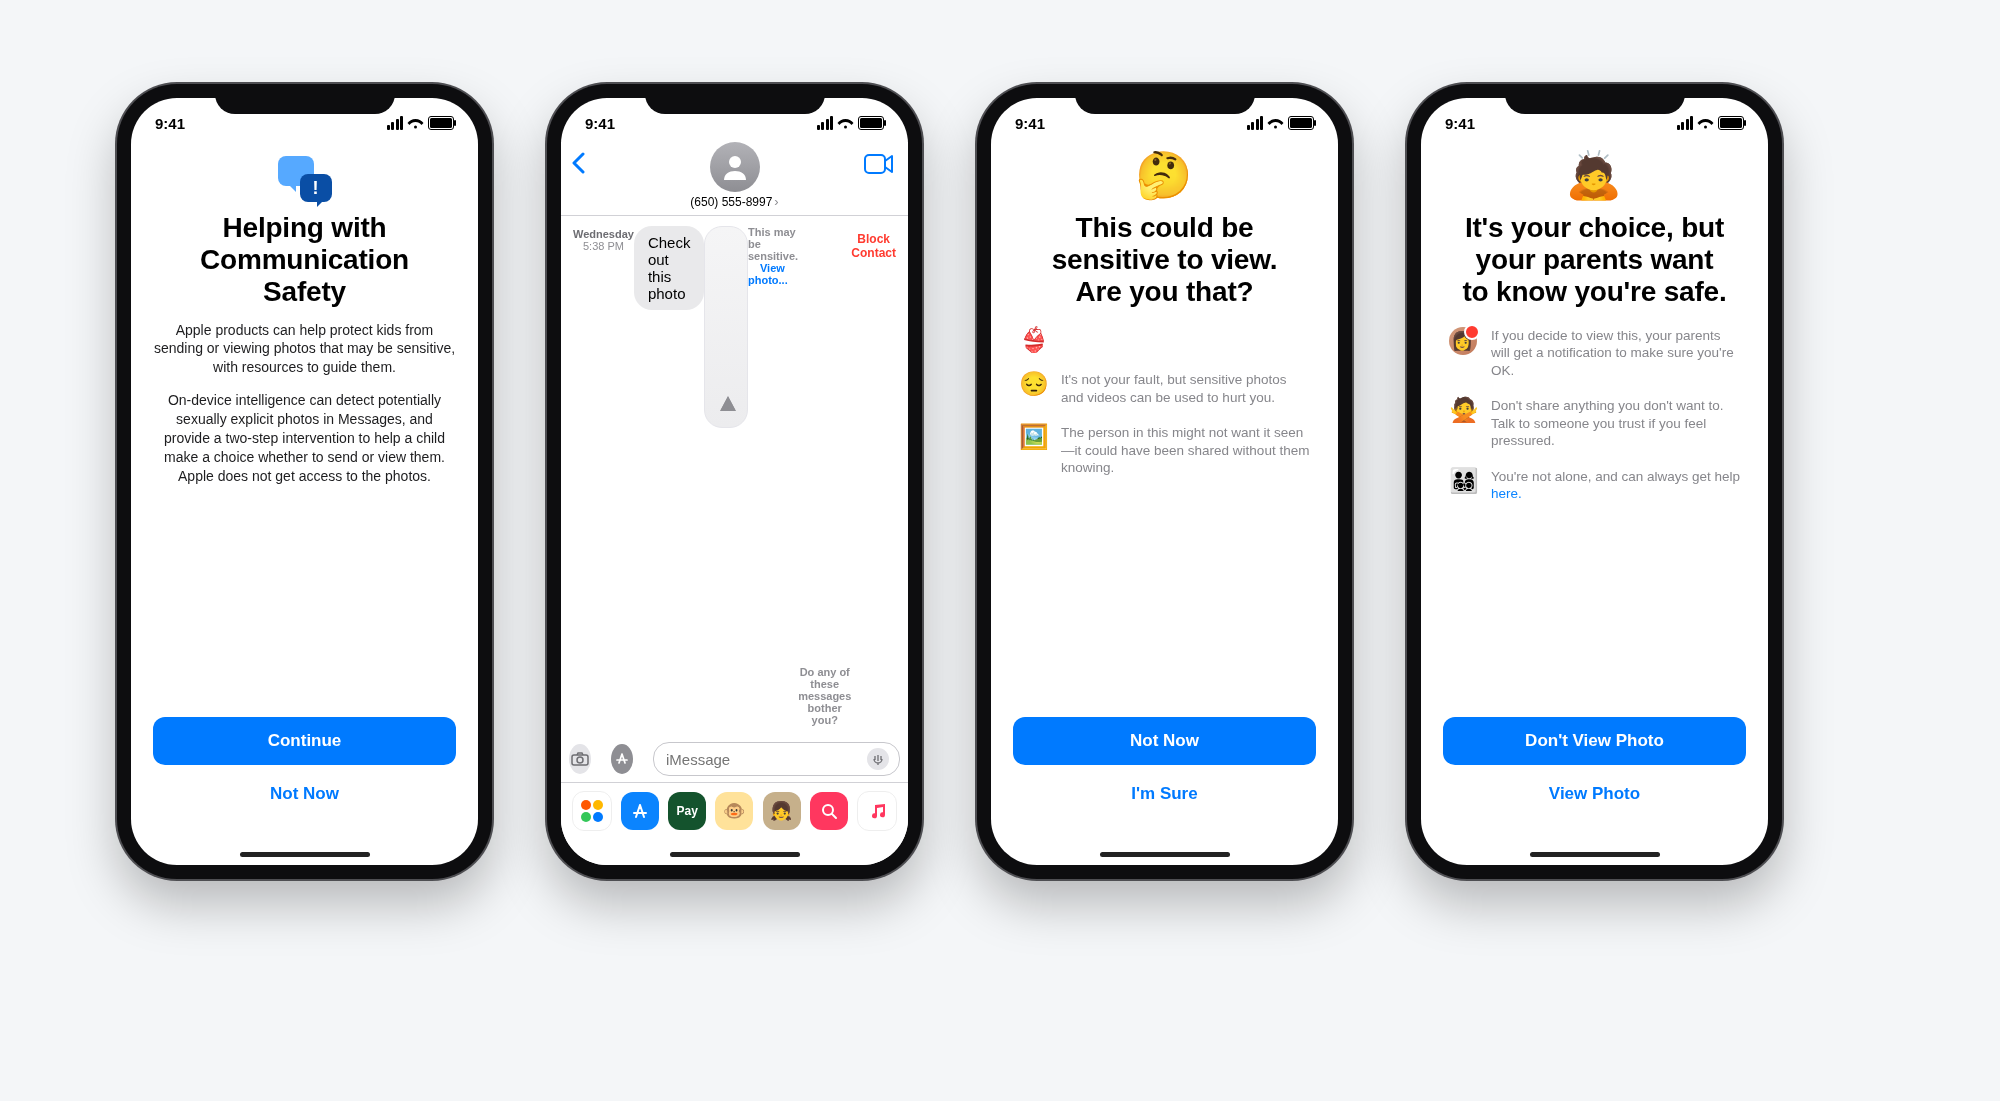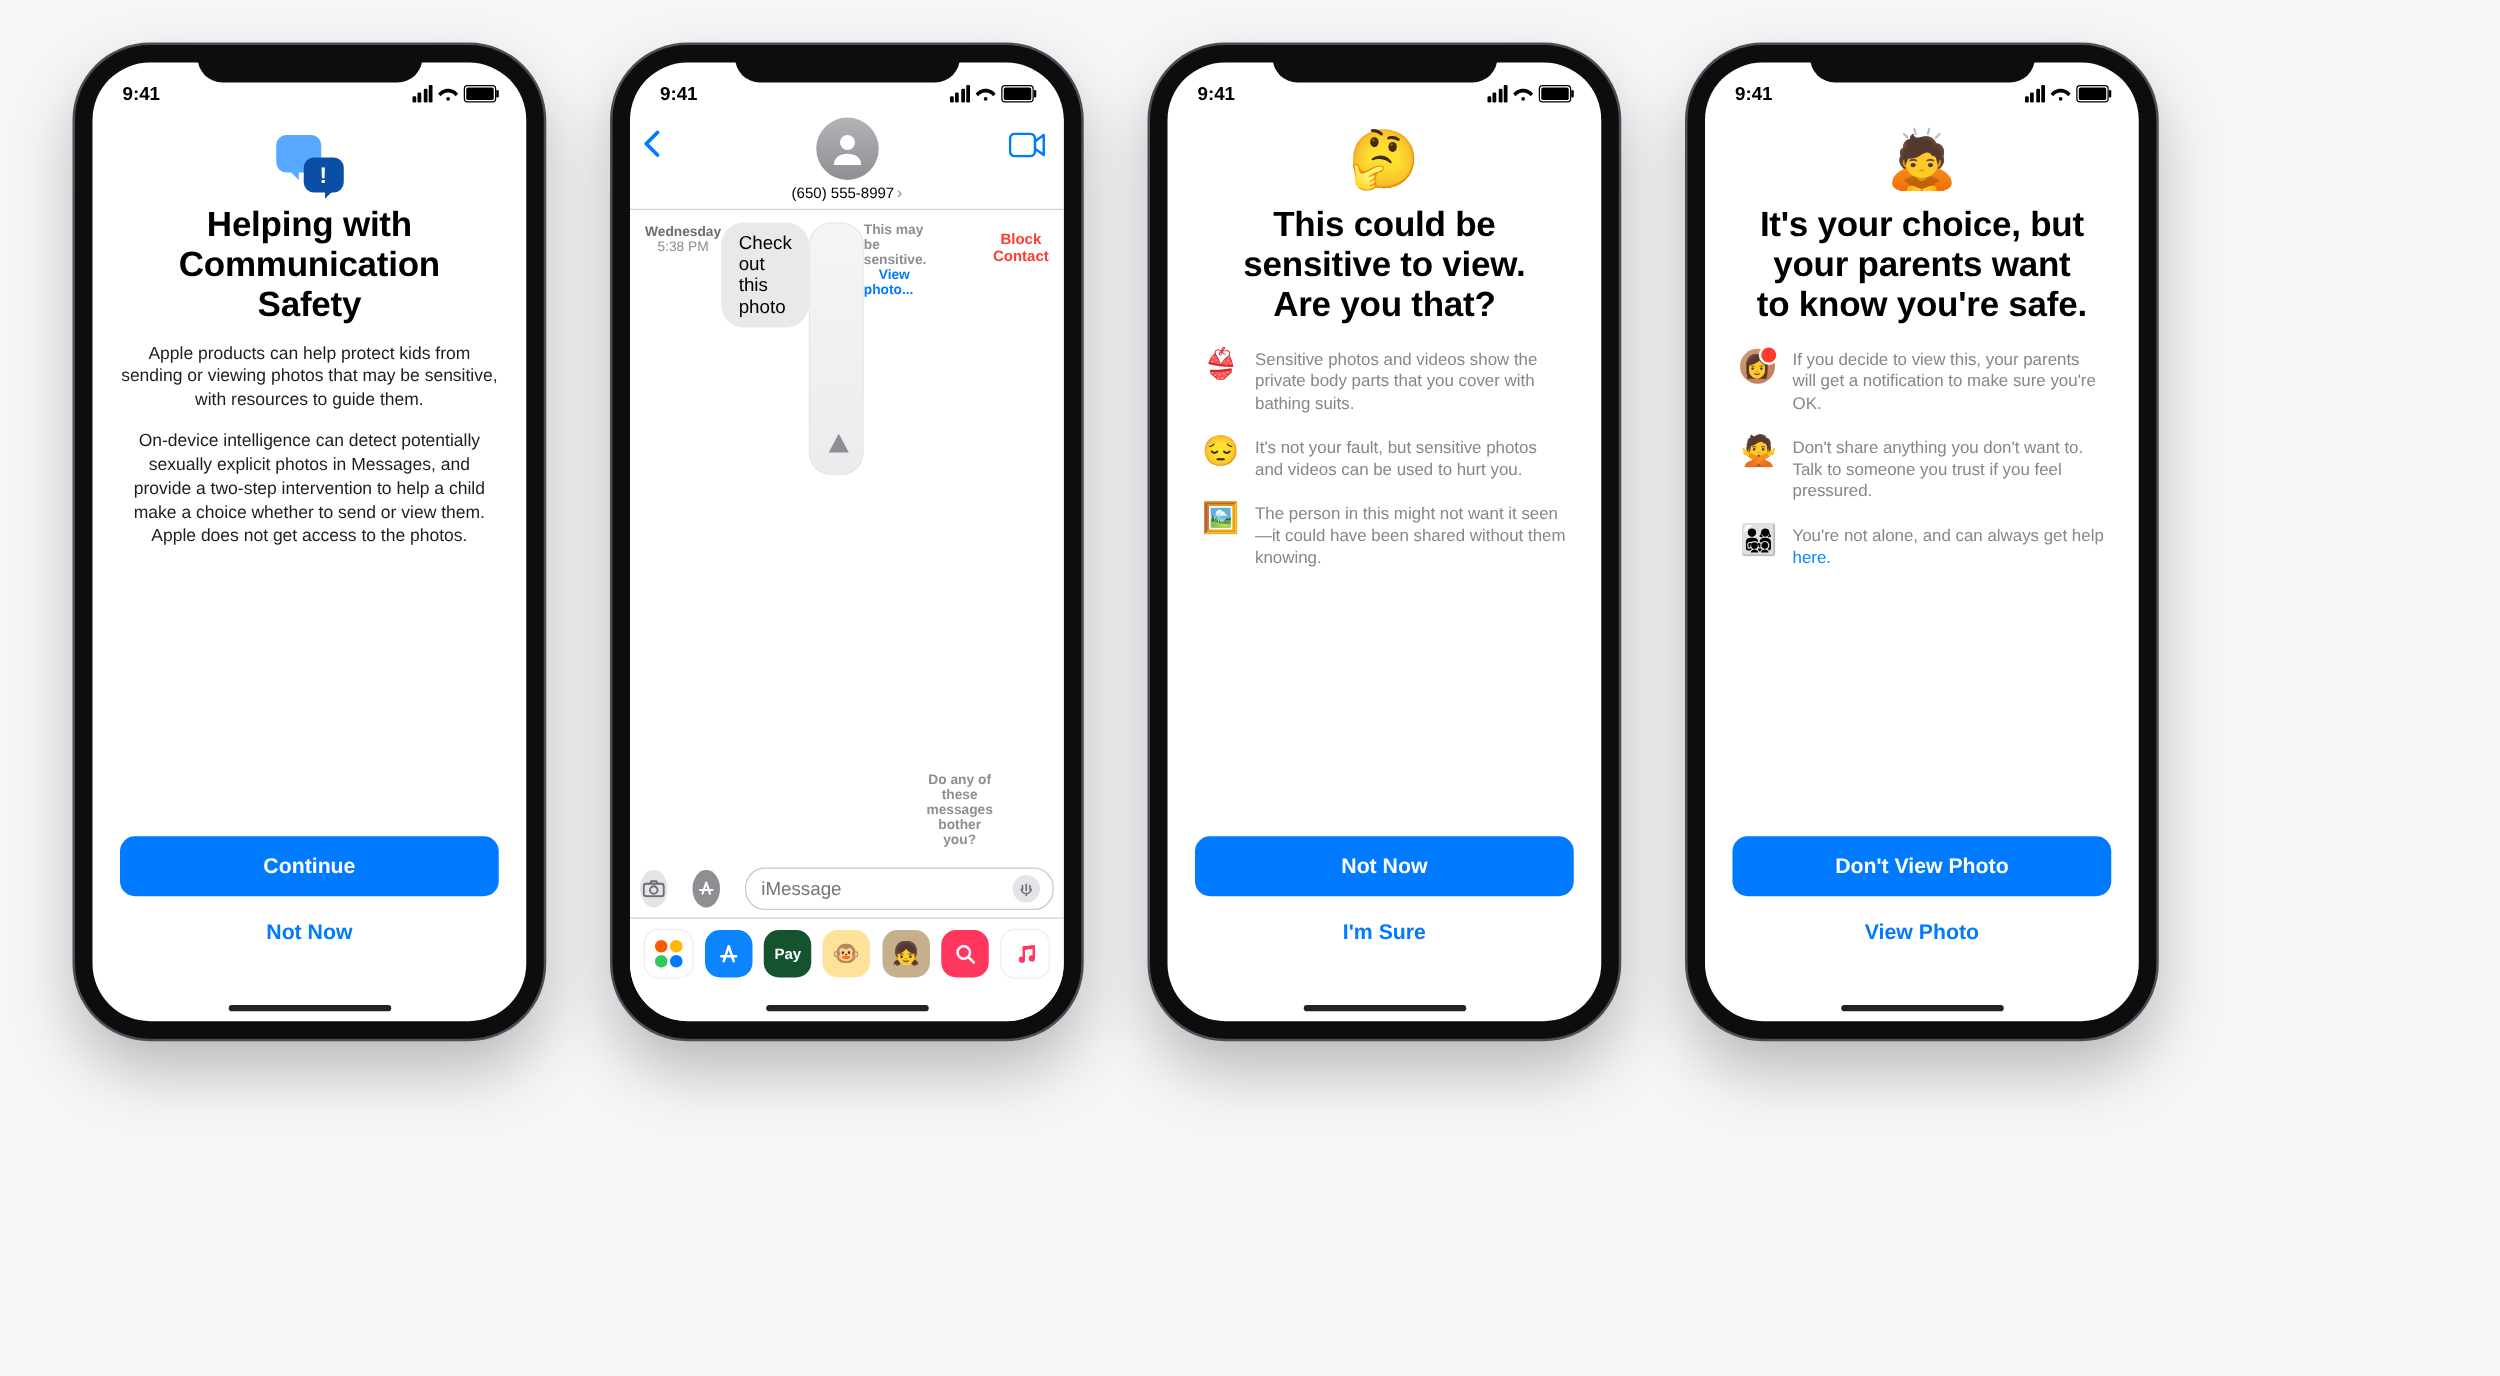--- a/index.html
+++ b/index.html
@@ -7,22 +7,23 @@
     padding: 0;
     background: #f4f6f8;
     font-family: -apple-system, BlinkMacSystemFont, "Segoe UI", Helvetica, Arial, sans-serif;
     -webkit-font-smoothing: antialiased;
   }
   .stage {
     width: 1899px;
     height: 1101px;
     position: relative;
     box-sizing: border-box;
-    padding: 36px 60px;
+    padding: 84px 60px;
     display: flex;
+    justify-content: center;
     gap: 55px;
   }
 
   
   .phone {
     width: 375px;
     height: 795px;
     border-radius: 60px;
     background: #0d0d0f;
     padding: 14px;
@@ -456,21 +457,20 @@
             </div>
         </div>
       </div>
       <div class="info-screen">
         <div class="info-icon-top">🤔</div>
         <h1>This could be sensitive to view. Are you that?</h1>
 
         <div class="info-list">
           <div class="info-row">
             <div class="emoji">👙</div>
-            <div class="txt">Sensitive photos and videos show the private body parts that you cover with bathing suits.</div>
           </div>
           <div class="info-row">
             <div class="emoji">😔</div>
             <div class="txt">It's not your fault, but sensitive photos and videos can be used to hurt you.</div>
           </div>
           <div class="info-row">
             <div class="emoji">🖼️</div>
             <div class="txt">The person in this might not want it seen—it could have been shared without them knowing.</div>
           </div>
         </div>

